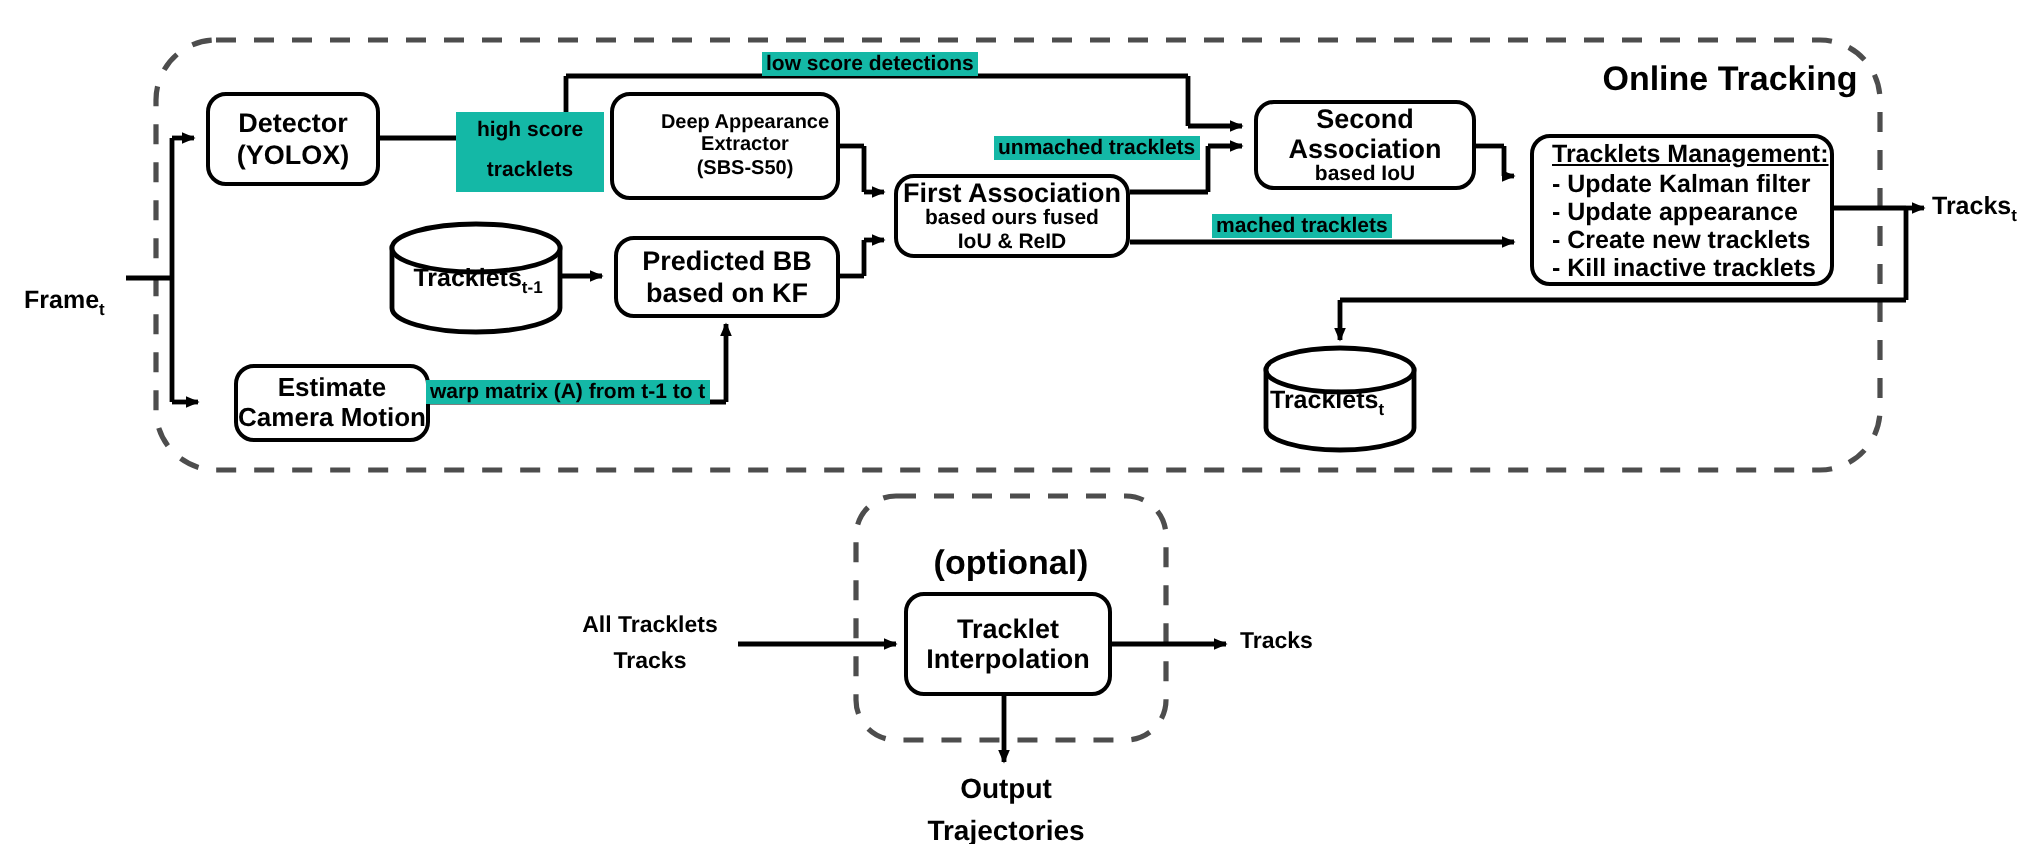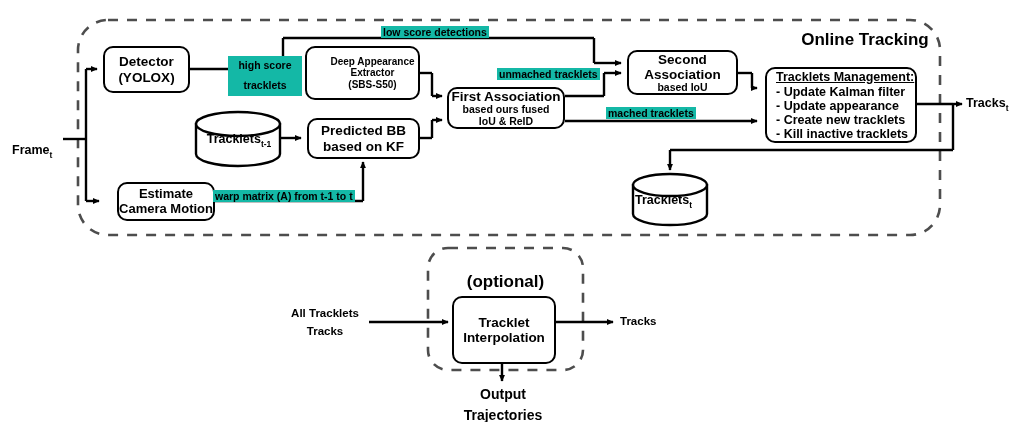--- a/index.html
+++ b/index.html
@@ -193,21 +193,21 @@
   </div>
 
   <div class="node mgmt" style="left:765px; top:67px; width:152px; height:76px;">
     <span class="ln hd">Tracklets Management:</span>
     <span class="ln it">- Update Kalman filter</span>
     <span class="ln it">- Update appearance</span>
     <span class="ln it">- Create new tracklets</span>
     <span class="ln it">- Kill inactive tracklets</span>
   </div>
 
-  <div class="node" style="left:452px; top:296px; width:104px; height:68px; font-size:13.5px;">
+  <div class="node" style="left:452px; top:296px; width:104px; height:52px; font-size:13.5px;">
     <span class="ln">Tracklet</span>
     <span class="ln">Interpolation</span>
   </div>
 
   <svg class="layer" viewBox="0 0 1019 422" style="z-index:2;">
     <g fill="#fff" stroke="#000" stroke-width="2.4">
       <g>
         <path d="M196,124 L196,154 A42,12 0 0 0 280,154 L280,124 Z"></path>
         <ellipse cx="238" cy="124" rx="42" ry="12"></ellipse>
       </g>

